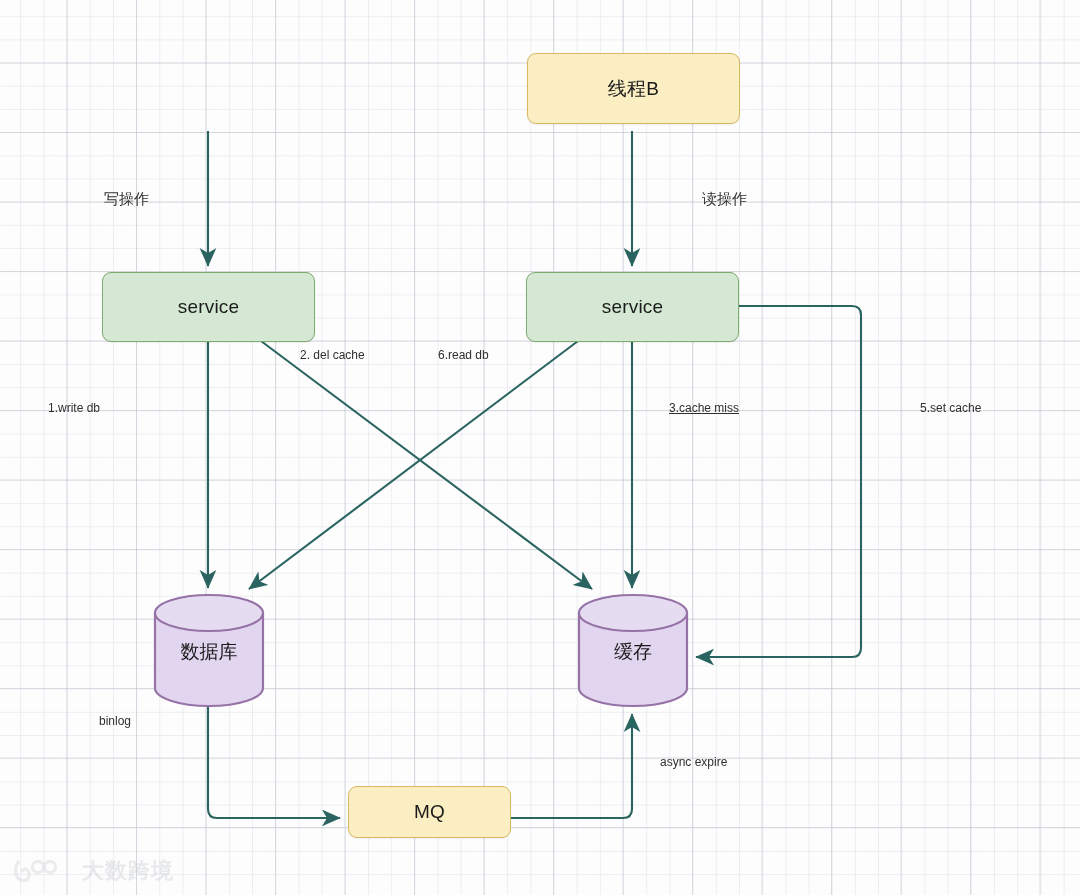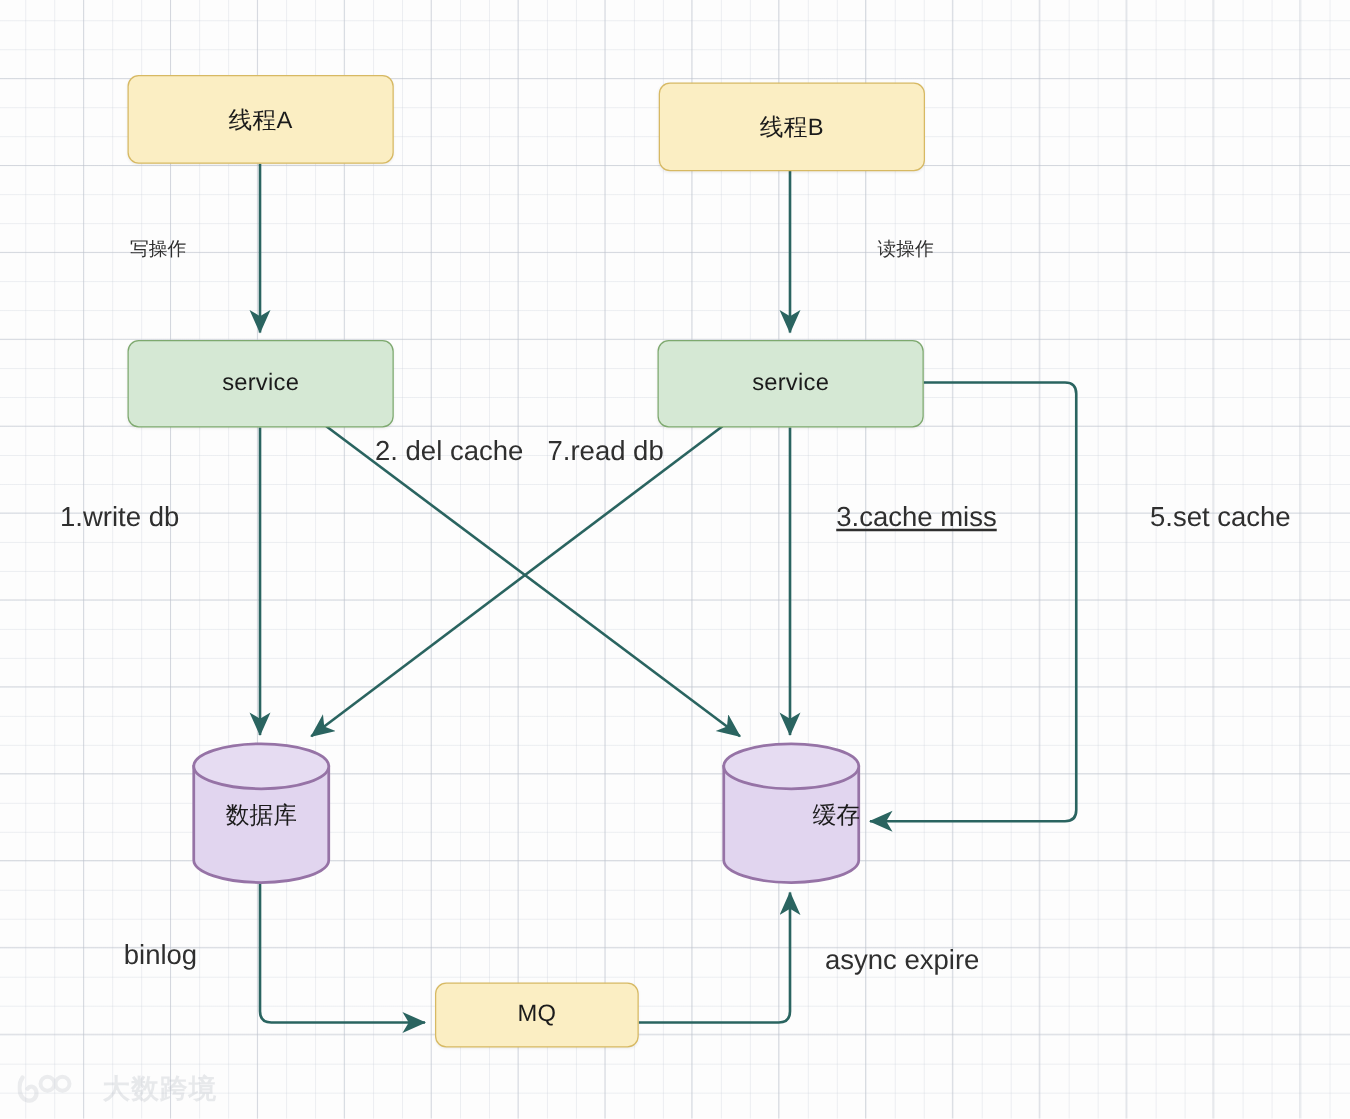--- a/index.html
+++ b/index.html
@@ -61,21 +61,21 @@
   .cyl .label {
     position: absolute;
     left: 0;
     width: 100%;
     text-align: center;
     font-size: 19px;
     color: #1b1b1b;
   }
   .edge-label {
     position: absolute;
-    font-size: 22px;
+    font-size: 12px;
     color: #2f2f2f;
     white-space: nowrap;
     font-family: "Liberation Sans", "DejaVu Sans", sans-serif;
   }
   .edge-label.cjk {
     font-size: 15px;
   }
   .watermark {
     position: absolute;
     left: 14px;
@@ -123,25 +123,22 @@
       <path d="M578,341 L249,589" marker-end="url(#arrowhead)"></path>
 
       <path d="M739,306 L852,306 Q861,306 861,315 L861,648 Q861,657 852,657 L696,657" marker-end="url(#arrowhead)"></path>
 
       <path d="M208,707 L208,809 Q208,818 217,818 L340,818" marker-end="url(#arrowhead)"></path>
 
       <path d="M511,818 L623,818 Q632,818 632,809 L632,714" marker-end="url(#arrowhead)"></path>
     </g>
   </svg>
 
-  <div class="node box yellow" style="left:102px; top:60px; width:213px; height:71px;">
-    <span>线程A</span>
-  </div>
 
-  <div class="node box yellow" style="left:527px; top:66px; width:213px; height:71px;">
+  <div class="node box yellow" style="left:527px; top:53px; width:213px; height:71px;">
     <span>线程B</span>
   </div>
 
   <div class="node box green" style="left:102px; top:272px; width:213px; height:70px;">
     <span>service</span>
   </div>
 
   <div class="node box green" style="left:526px; top:272px; width:213px; height:70px;">
     <span>service</span>
   </div>
@@ -152,42 +149,42 @@
       <ellipse cx="56" cy="20" rx="54" ry="18" fill="#e6dcf2" stroke="#9673a6" stroke-width="2.2"></ellipse>
     </svg>
     <span class="label" style="top:46px;">数据库</span>
   </div>
 
   <div class="cyl" style="left:577px; top:593px; width:112px; height:115px;">
     <svg width="112" height="115" viewBox="0 0 112 115">
       <path d="M2,20 L2,95 A54,18 0 0 0 110,95 L110,20 Z" fill="#e1d5ef" stroke="#9673a6" stroke-width="2.2"></path>
       <ellipse cx="56" cy="20" rx="54" ry="18" fill="#e6dcf2" stroke="#9673a6" stroke-width="2.2"></ellipse>
     </svg>
-    <span class="label" style="top:46px;padding-left:36px;">缓存</span>
+    <span class="label" style="top:46px;">缓存</span>
   </div>
 
   <div class="node box yellow" style="left:348px; top:786px; width:163px; height:52px;">
     <span>MQ</span>
   </div>
 
   <div class="edge-label cjk" style="left:104px; top:190px;">写操作</div>
 
   <div class="edge-label cjk" style="left:702px; top:190px;">读操作</div>
 
   <div class="edge-label" style="left:48px; top:401px;">1.write db</div>
 
   <div class="edge-label" style="left:300px; top:348px;">2. del cache</div>
 
   <div class="edge-label" style="left:669px; top:401px;text-decoration:underline;">3.cache miss</div>
 
-  <div class="edge-label" style="left:438px; top:348px;">7.read db</div>
+  <div class="edge-label" style="left:438px; top:348px;">6.read db</div>
 
   <div class="edge-label" style="left:900px; top:401px;padding-left:20px;">5.set cache</div>
 
-  <div class="edge-label" style="left:99px; top:751px;">binlog</div>
+  <div class="edge-label" style="left:99px; top:714px;">binlog</div>
 
   <div class="edge-label" style="left:660px; top:755px;">async expire</div>
 
   <div class="watermark">
     <svg class="wm-mark" width="44" height="26" viewBox="0 0 44 26">
       <path d="M4,4 C0,10 1,20 7,22 C12,24 16,20 15,15 C14,11 10,10 8,13" fill="none" stroke="#c2c6cd" stroke-width="3.4" stroke-linecap="round"></path>
       <circle cx="24" cy="9" r="5.6" fill="none" stroke="#c2c6cd" stroke-width="3.2"></circle>
       <circle cx="36" cy="9" r="5.6" fill="none" stroke="#c2c6cd" stroke-width="3.2"></circle>
     </svg>
     <span class="wm-text">大数跨境</span>

